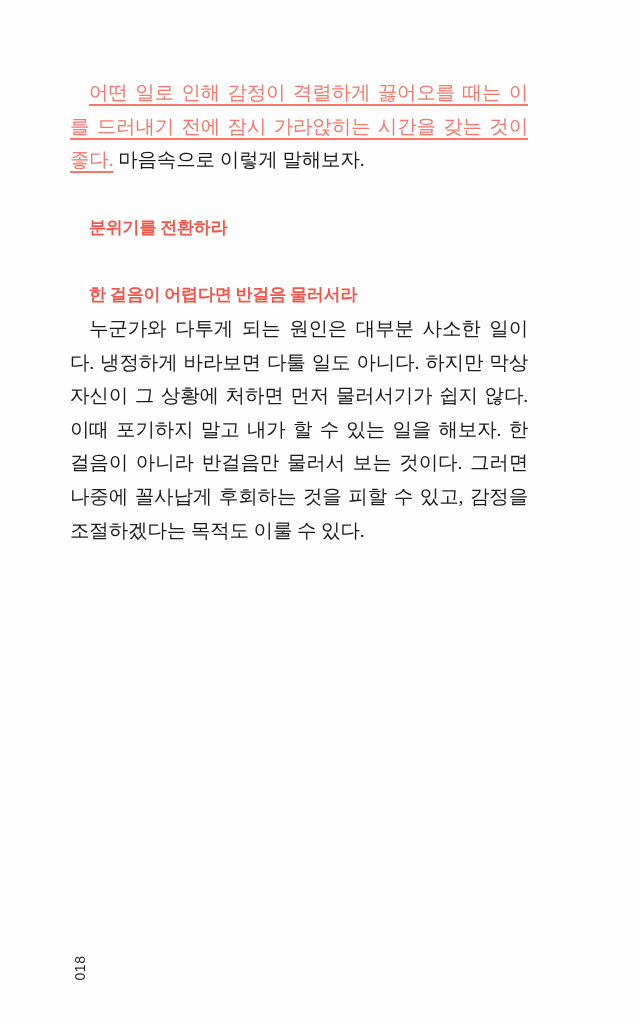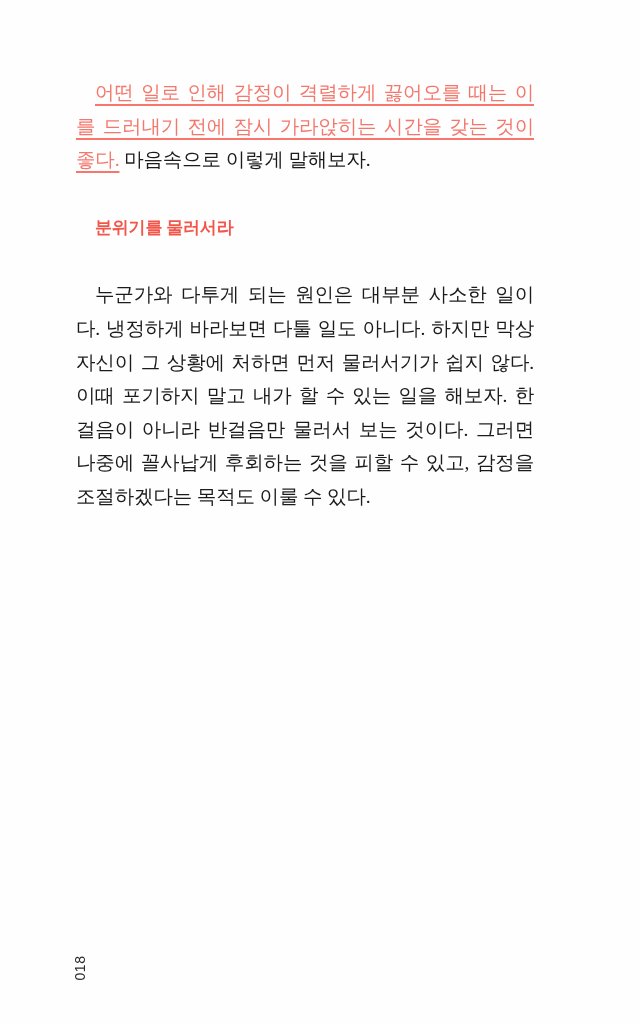--- a/index.html
+++ b/index.html
@@ -16,21 +16,21 @@
   }
 
   #page {
     position: absolute;
     inset: 0;
     background: #fefefe;
   }
 
   #text-block {
     position: absolute;
-    left: 76px;
+    left: 70px;
     top: 76px;
     width: 458px;
   }
 
   p.para {
     margin: 0;
     font-size: 19.5px;
     line-height: 33.6px;
     color: #1b1b1b;
     text-indent: 19px;
@@ -89,25 +89,26 @@
 <div id="page">
 
   <div id="text-block">
 
     <p class="para"><span class="hl">어떤 일로 인해 감정이 격렬하게 끓어오를 때는 이를 드러내기 전에 잠시 가라앉히는 시간을 갖는 것이 좋다.</span><span> 마음속으로 이렇게 말해보자.</span></p>
 
 
 
     <div class="gap-before-head"></div>
 
-    <h2 class="section-head">분위기를 물러서라</h2>
+    <h2 class="section-head">분위기를 전환하라</h2>
 
 
     <div class="gap-before-head"></div>
 
+    <h2 class="section-head">한 걸음이 어렵다면 반걸음 물러서라</h2>
 
     <p class="para">누군가와 다투게 되는 원인은 대부분 사소한 일이다. 냉정하게 바라보면 다툴 일도 아니다. 하지만 막상 자신이 그 상황에 처하면 먼저 물러서기가 쉽지 않다. 이때 포기하지 말고 내가 할 수 있는 일을 해보자. 한 걸음이 아니라 반걸음만 물러서 보는 것이다. 그러면 나중에 꼴사납게 후회하는 것을 피할 수 있고, 감정을 조절하겠다는 목적도 이룰 수 있다.</p>
 
   </div>
 
   <div id="folio">
     <span>018</span>
   </div>
 
 </div>

